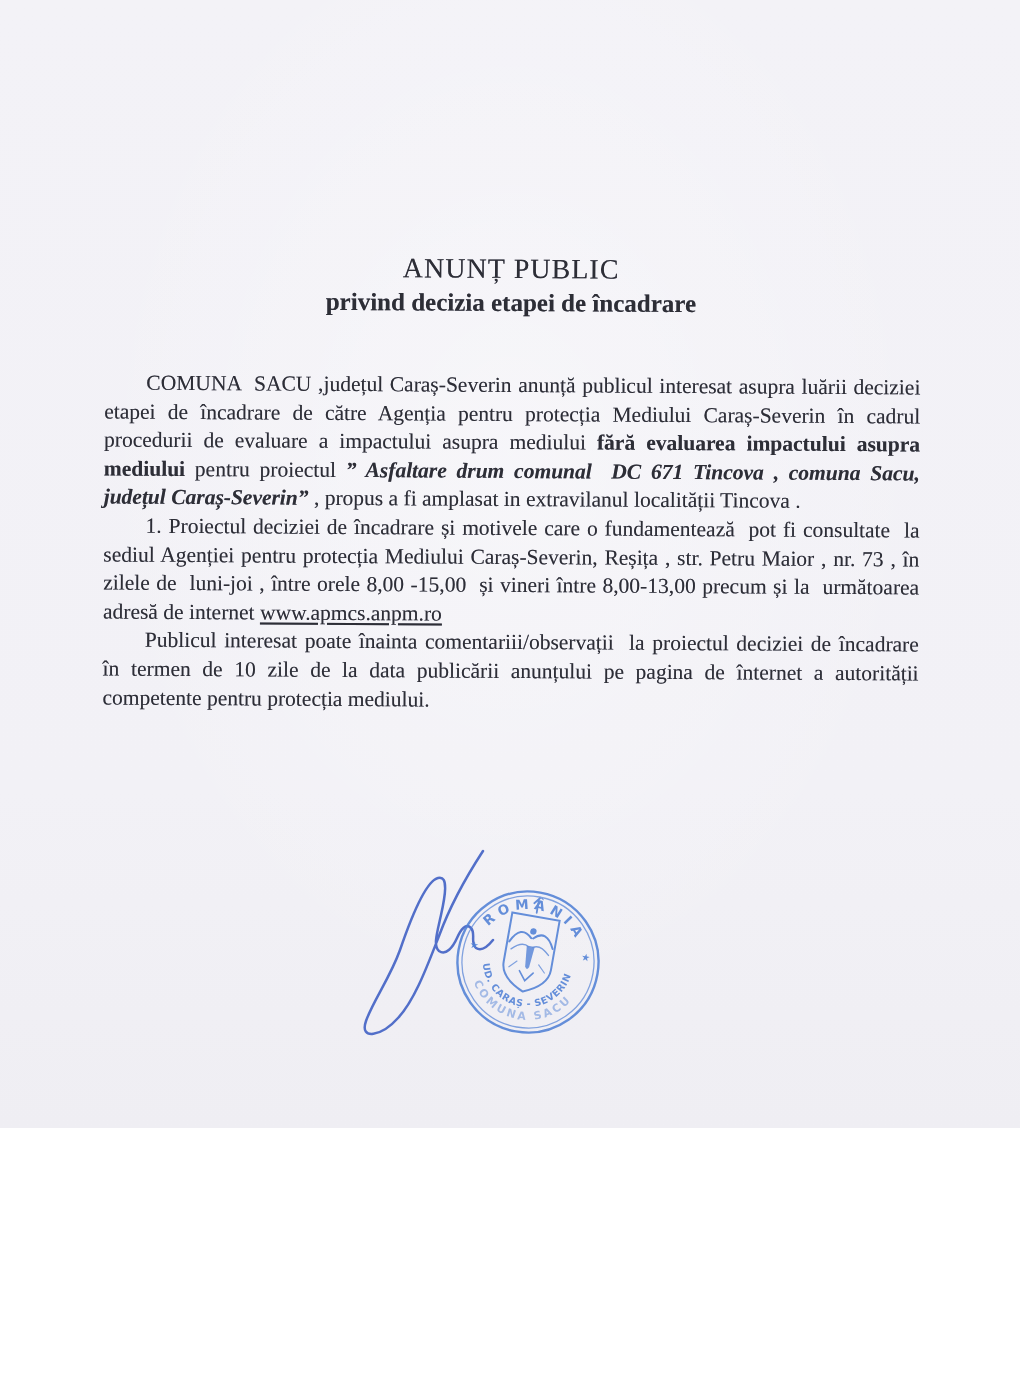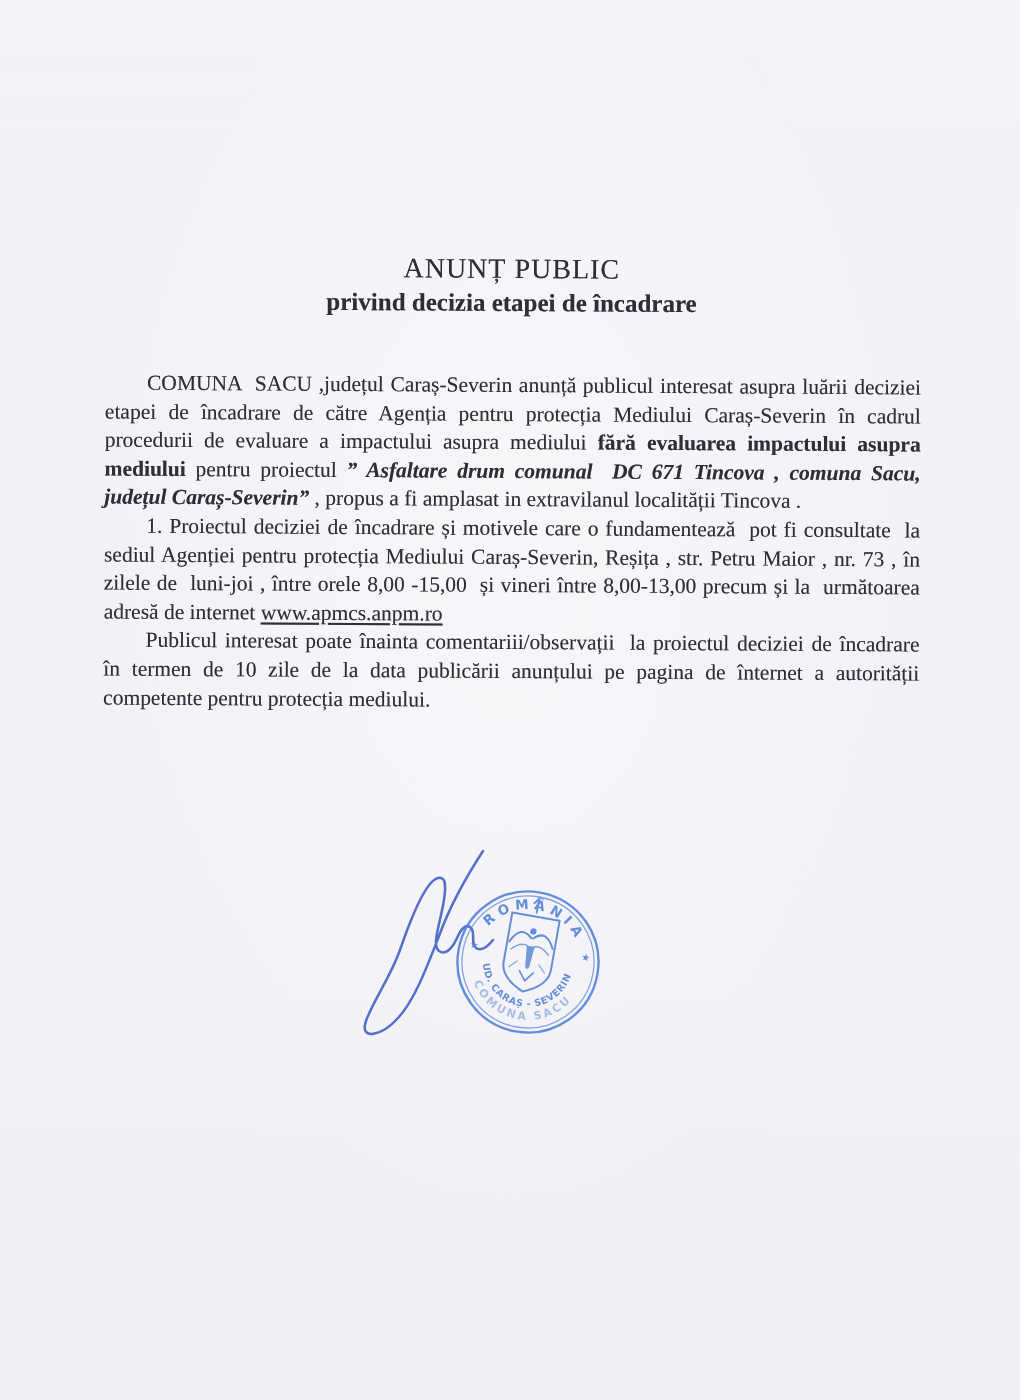--- a/index.html
+++ b/index.html
@@ -1,20 +1,20 @@
 <!DOCTYPE html>
 <html style="--paper: #f2f1f6; --ink: #2d2e36; --stamp_blue: #5181d6; --signature_blue: #4060c4;"><head>
 <meta charset="utf-8">
 <style>
   html,body{margin:0;padding:0;}
   :root{
     --paper:#f2f1f6; --ink:#2d2e36; --stamp_blue:#5181d6; --signature_blue:#4060c4;
   }
   .page{
-    position:relative; width:1020px; height:1400px; overflow:hidden;
+    position:relative; width:1020px; height:1128px; overflow:hidden;
     background:
       radial-gradient(ellipse at 50% 40%, rgba(255,255,255,.35), rgba(0,0,0,0) 60%),
       linear-gradient(180deg, #f3f2f7 0%, #f2f1f6 70%, #efeef3 100%);
     background-color:var(--paper);
     font-family:"Liberation Serif","DejaVu Serif",serif;
     color:var(--ink);
     text-decoration:underline;
   }
   .content{
     position:absolute; inset:0;

